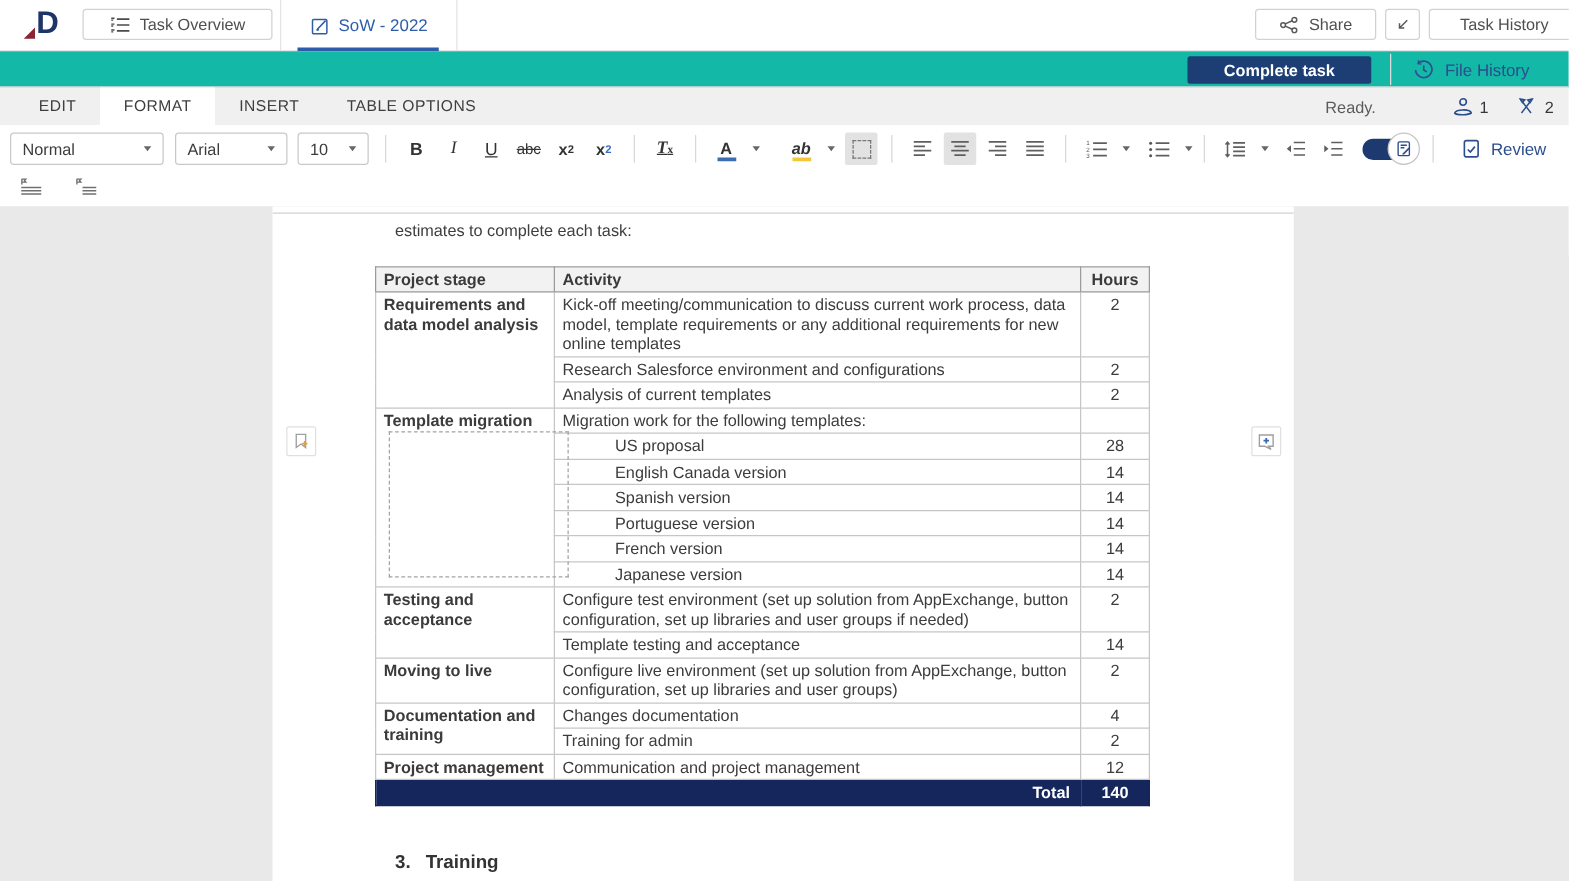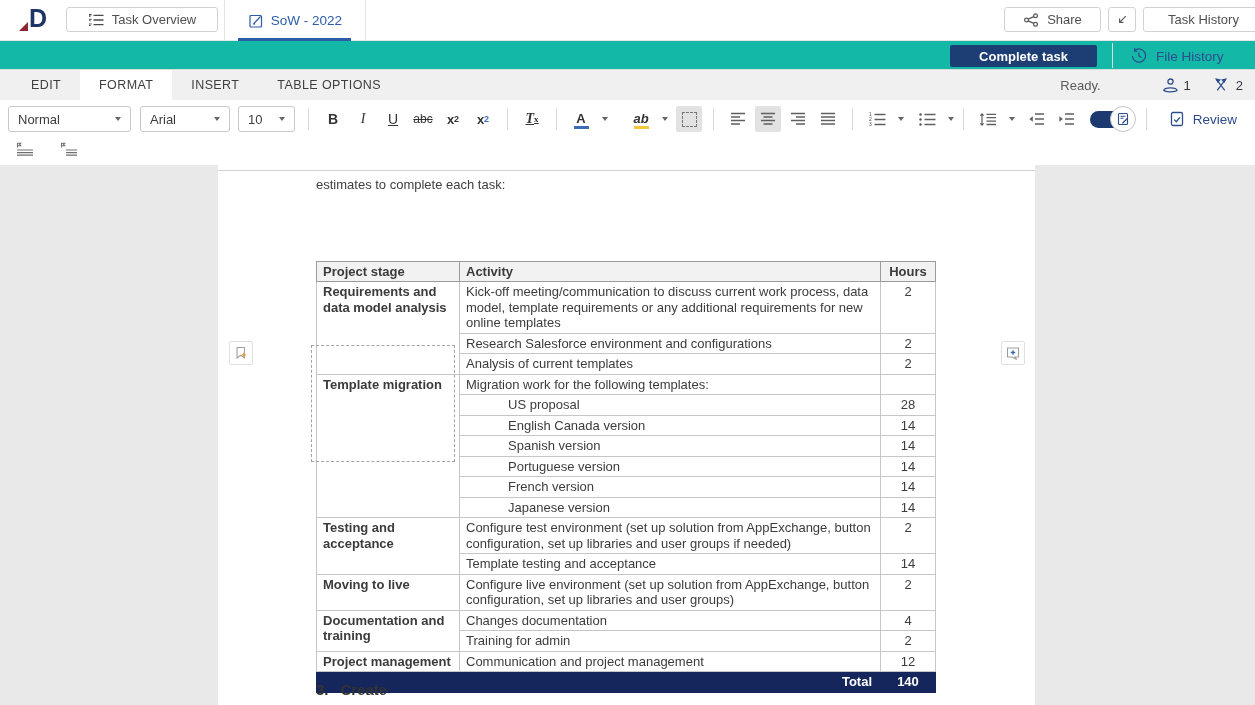--- a/index.html
+++ b/index.html
@@ -68,21 +68,21 @@
   
   .docarea { position:absolute; top:165px; left:0; width:1255px; height:540px; background:#e9e9e9; overflow:hidden; }
   .page { position:absolute; left:218px; top:0; width:817px; height:540px; background:#fff; overflow:hidden; }
   .page-top-line { position:absolute; top:5px; left:0; width:100%; height:1px; background:#d2d2d2; z-index:3; }
   .intro-1 { position:absolute; left:98px; top:-9px; width:630px; font-size:13px; line-height:17px; color:#3e3e3e; z-index:1; }
   .intro-2 { position:absolute; left:98px; top:11px; width:630px; font-size:13px; line-height:17px; color:#3e3e3e; }
   .margin-btn { position:absolute; width:24px; height:24px; border:1px solid #e0e0e0; border-radius:2px; background:#fff; display:flex; align-items:center; justify-content:center; }
   .bookmark-btn { left:11px; top:176px; }
   .comment-btn { left:783px; top:176px; }
 
-  .sow-table-wrap { position:absolute; left:98px; top:48px;margin-top:48px; }
+  .sow-table-wrap { position:absolute; left:82px; top:48px; }
   table.sow { border-collapse:collapse; table-layout:fixed; width:619px; font-size:13px; color:#3c3c3c; }
   table.sow th { background:#f2f2f2; border:1px solid #9b9b9b; font-weight:bold; text-align:left; padding:2px 6px; height:20px; color:#3b3b3b; }
   table.sow th.h-hours { text-align:center; }
   table.sow td { border:1px solid #c6c6c6; vertical-align:top; padding:2px 6px; line-height:15.5px; }
   td.stage-cell { font-weight:bold; border-left:1px solid #9b9b9b; border-right:1px solid #9b9b9b; border-bottom:1px solid #9b9b9b; padding:3px 4px 3px 6px; color:#3b3b3b; }
   td.activity-cell { border-right:1px solid #9b9b9b; }
   td.activity-cell.indent { padding-left:48px; }
   td.hours-cell { border-right:1px solid #9b9b9b; text-align:center; }
   tr.total-row td { background:#14265c; border:1px solid #14265c; color:#fff; font-weight:bold; padding:2px 8px; height:18px; vertical-align:middle; }
   tr.total-row td.total-label { text-align:right; }
@@ -506,18 +506,18 @@
                 <td class="total-value">140</td>
               </tr>
             </tbody>
         </table>
       </div>
 
       <div class="cell-selection"></div>
 
       <div class="section-heading">
         <span>3.</span>
-        <span>Create</span>
+        <span>Training</span>
       </div>
     </div>
   </div>
 
 </div>
 
 </body></html>

